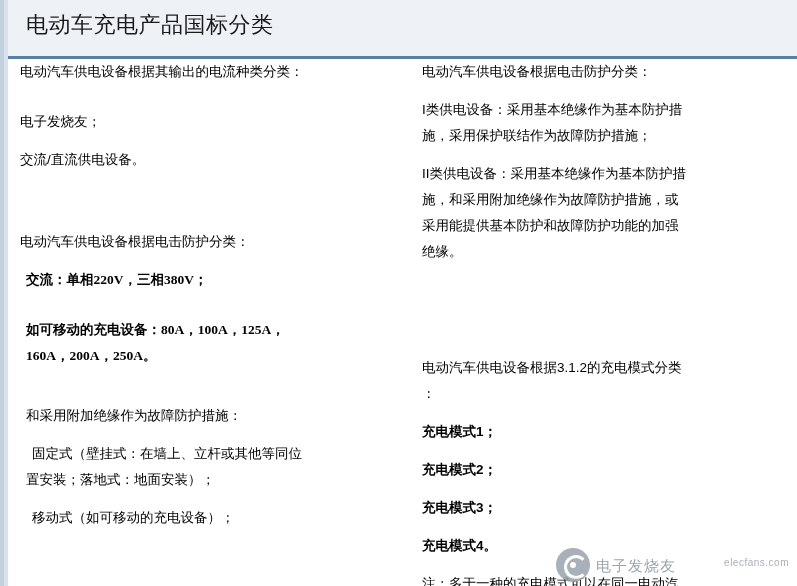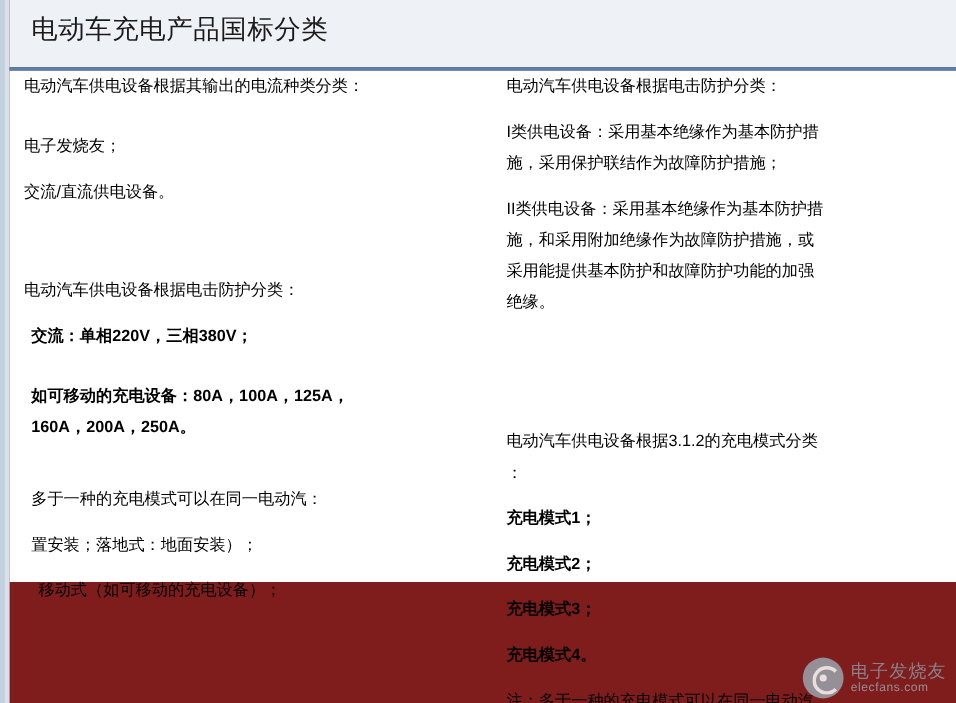--- a/index.html
+++ b/index.html
@@ -11,21 +11,21 @@
     height: 586px;
     background: #ffffff;
     font-family: "Liberation Sans", "DejaVu Sans", sans-serif;
     overflow: hidden;
     position: relative;
   }
   .slide {
     position: relative;
     width: 797px;
     height: 586px;
-    background: #7f1d1d;
+    background: #0f172a;
   }
   
   .left-band {
     position: absolute;
     left: 0;
     top: 0;
     width: 8px;
     height: 586px;
     background: #d9e2ec;
   }
@@ -62,21 +62,21 @@
     color: #1a1a1a;
     font-weight: normal;
     letter-spacing: 0.5px;
     white-space: nowrap;
   }
   .content {
     position: absolute;
     left: 8px;
     top: 59px;
     width: 789px;
-    height: 426px;
+    height: 527px;
     background: #ffffff;
   }
   .col {
     position: absolute;
     top: 0;
     font-size: 13.5px;
     color: #000000;
     line-height: 1.0;
   }
   .col-left {
@@ -95,21 +95,21 @@
     margin: 0 0 0 0;
     padding: 0;
     white-space: pre-wrap;
   }
   .spacer-sm { height: 12px; }
   .spacer-md { height: 22px; }
   .spacer-lg { height: 34px; }
 
   
   .ind-0 { padding-left: 8px; }
-  .ind-1 { padding-left: 14px; }
+  .ind-1 { padding-left: 14px; font-family: Liberation Serif, serif; }
   .ind-2 { padding-left: 20px; }
 
   .lh { line-height: 26px; }
 
   .bold { font-weight: bold; }
 
   
   .watermark {
     position: absolute;
     right: 8px;
@@ -143,34 +143,34 @@
     position: absolute;
     left: 14px;
     top: 14px;
     width: 6px;
     height: 6px;
     background: #ffffff;
     border-radius: 50%;
   }
   .wm-text {
     display: flex;
-    flex-direction: column;
     justify-content: center;
   }
   .wm-name {
     font-size: 15px;
     color: #8b939c;
     letter-spacing: 1px;
     line-height: 17px;
   }
   .wm-url {
     font-size: 10px;
     color: #9aa3ad;
     letter-spacing: 0.5px;
     line-height: 12px;
+    margin-left: 48px;
   }
 </style>
 </head>
 <body>
 
 <div class="slide">
 
   <div class="left-band">
     <div class="left-band-inner"></div>
   </div>
@@ -202,22 +202,23 @@
         <div class="line ind-1 bold">交流：单相220V，三相380V；</div>
         <div class="spacer-sm"></div>
         <div class="spacer-sm"></div>
         <div class="line ind-1 bold">如可移动的充电设备：80A，100A，125A，</div>
         <div class="line ind-1 bold">160A，200A，250A。</div>
       </div>
 
       <div class="spacer-lg"></div>
 
       <div class="blk lh">
-        <div class="line ind-1">多于一种的充电模式可以在同一电动汽：</div>
-        <div class="spacer-sm"></div>
+        <div class="line ind-1">和采用附加绝缘作为故障防护措施：</div>
+        <div class="spacer-sm"></div>
+        <div class="line ind-2">固定式（壁挂式：在墙上、立杆或其他等同位</div>
         <div class="line ind-1">置安装；落地式：地面安装）；</div>
         <div class="spacer-sm"></div>
         <div class="line ind-2">移动式（如可移动的充电设备）；</div>
         <div class="spacer-sm"></div>
 
       </div>
 
     </div>
 
     <div class="col col-right">

